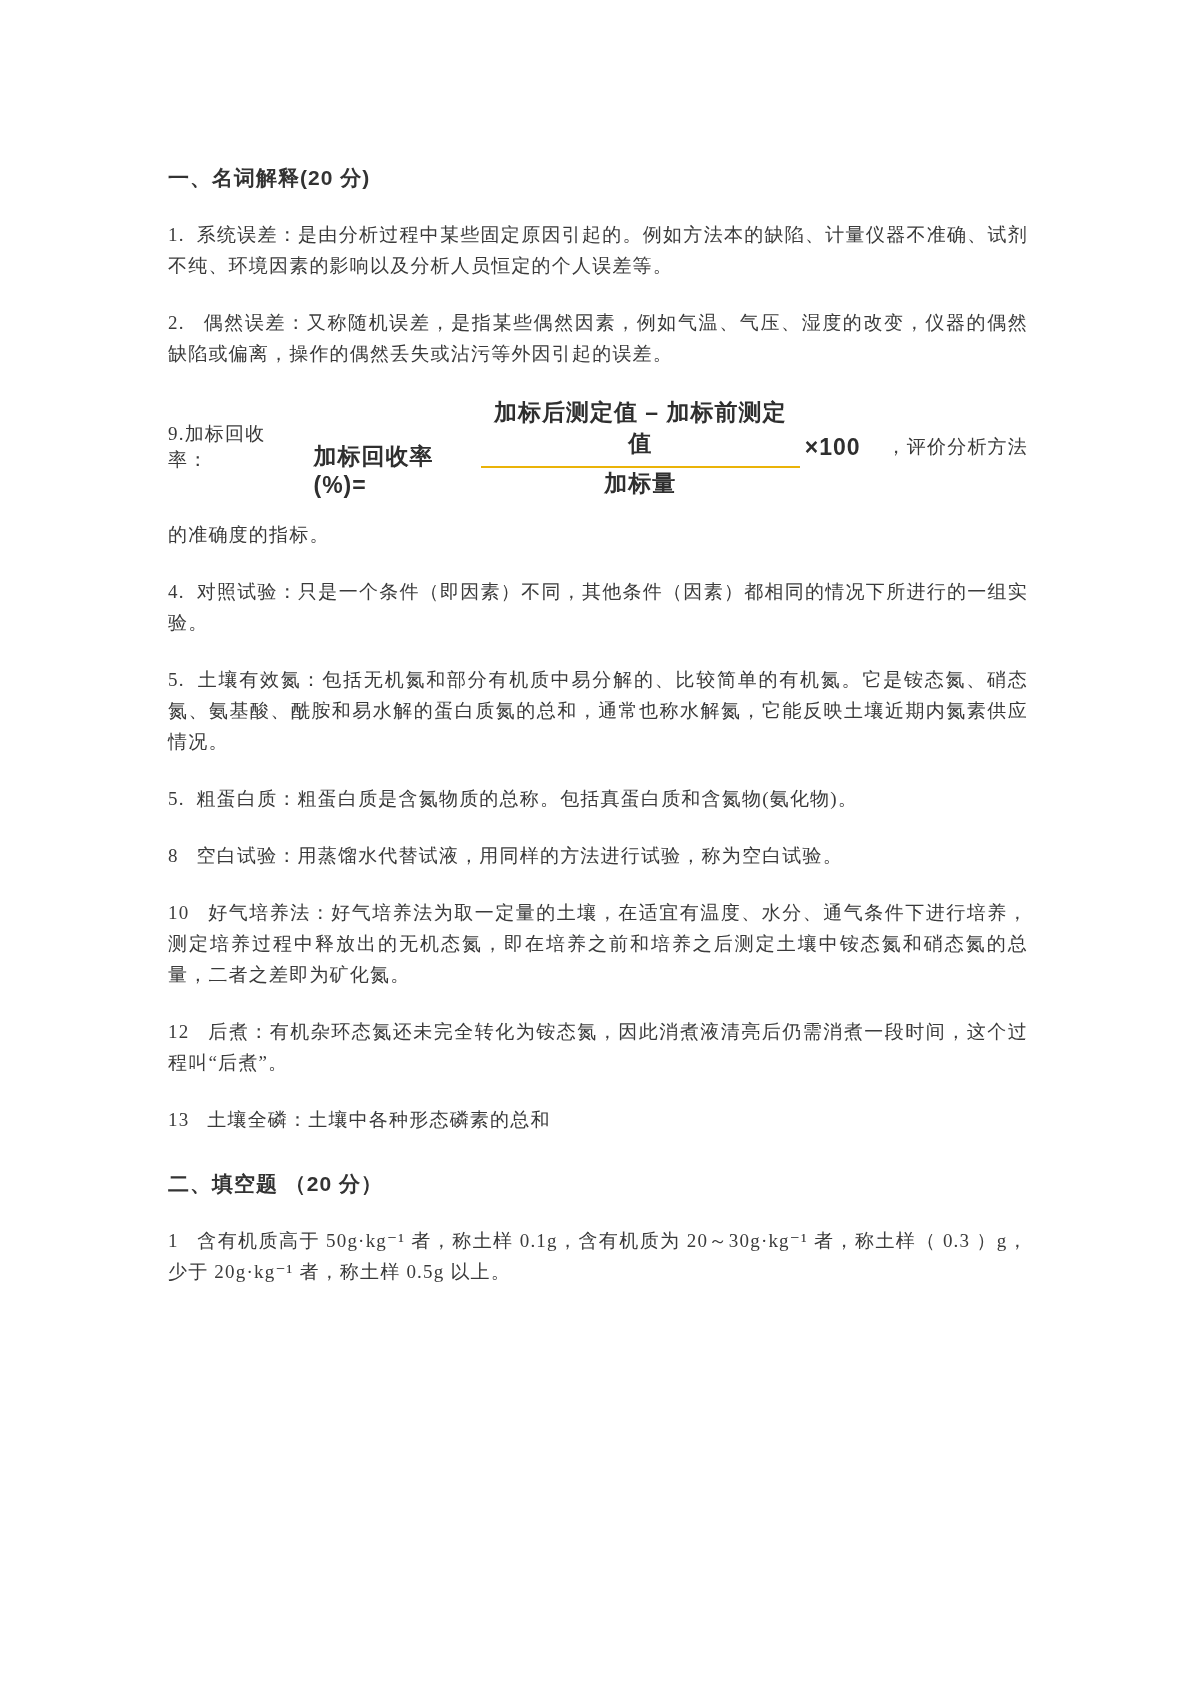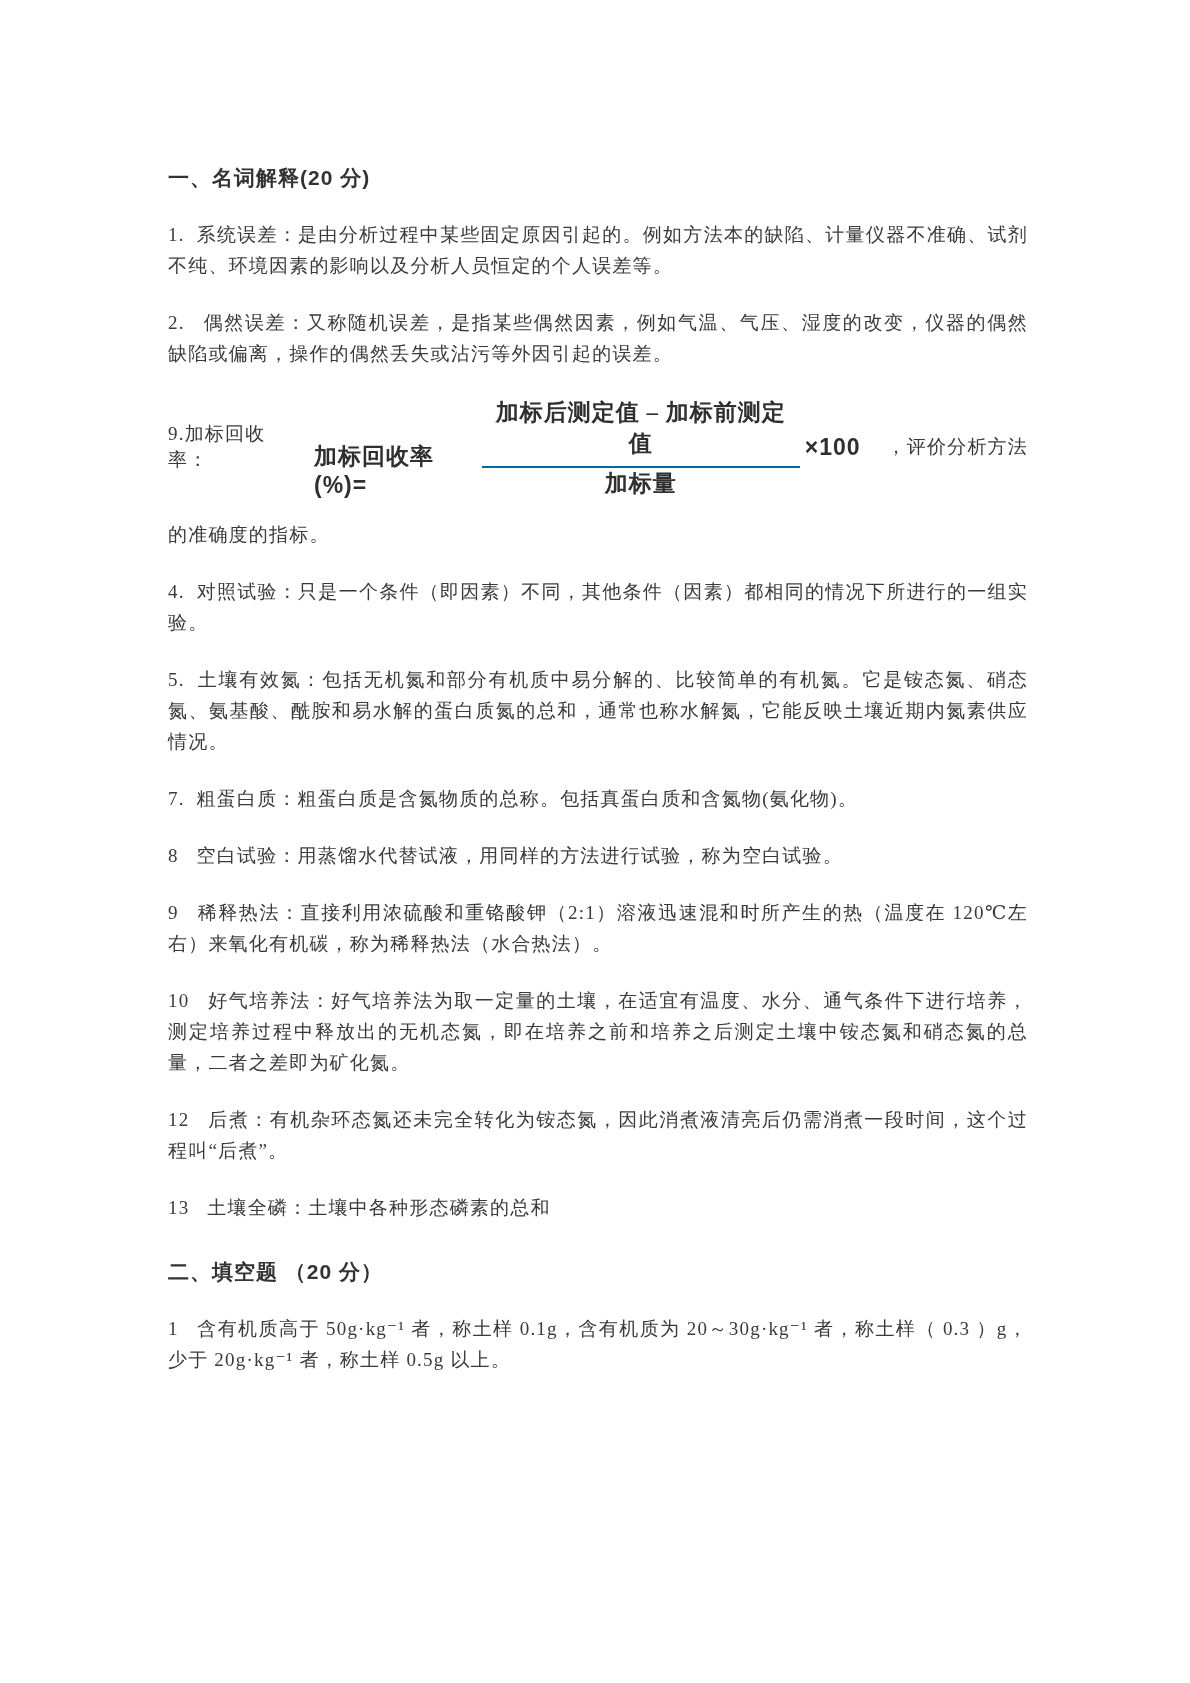--- a/index.html
+++ b/index.html
@@ -62,22 +62,21 @@
     margin-left: 14px;
   }
   .frac {
     display: inline-block;
     text-align: center;
     margin: 0 3px;
   }
   .frac .num {
     display: block;
     padding: 2px 10px 7px 10px;
-    border-bottom: 2px solid #0369a1;
-    font-family: Liberation Serif, serif;
+    border-bottom: 2px solid #eab308;
   }
   .frac .den {
     display: block;
   }
   .f-mult {
     align-self: center;
     margin-left: 2px;
   }
   .fp-tail {
     margin-left: 26px;
@@ -107,26 +106,25 @@
     </span>
     <span class="fp-tail">，评价分析方法</span>
   </div>
 
   <p class="body-para cont">的准确度的指标。</p>
 
   <p class="body-para">4.  对照试验：只是一个条件（即因素）不同，其他条件（因素）都相同的情况下所进行的一组实验。</p>
 
   <p class="body-para">5.  土壤有效氮：包括无机氮和部分有机质中易分解的、比较简单的有机氮。它是铵态氮、硝态氮、氨基酸、酰胺和易水解的蛋白质氮的总和，通常也称水解氮，它能反映土壤近期内氮素供应情况。</p>
 
-  <p class="body-para">7.  粗蛋白质：粗蛋白质是含氮物质的总称。包括真蛋白质和含氮物(氨化物)。</p>
+  <p class="body-para">5.  粗蛋白质：粗蛋白质是含氮物质的总称。包括真蛋白质和含氮物(氨化物)。</p>
 
 
   <p class="body-para">8   空白试验：用蒸馏水代替试液，用同样的方法进行试验，称为空白试验。</p>
 
-  <p class="body-para">9   稀释热法：直接利用浓硫酸和重铬酸钾（2:1）溶液迅速混和时所产生的热（温度在 120℃左右）来氧化有机碳，称为稀释热法（水合热法）。</p>
 
   <p class="body-para">10   好气培养法：好气培养法为取一定量的土壤，在适宜有温度、水分、通气条件下进行培养，测定培养过程中释放出的无机态氮，即在培养之前和培养之后测定土壤中铵态氮和硝态氮的总量，二者之差即为矿化氮。</p>
 
 
   <p class="body-para">12   后煮：有机杂环态氮还未完全转化为铵态氮，因此消煮液清亮后仍需消煮一段时间，这个过程叫“后煮”。</p>
 
   <p class="body-para">13   土壤全磷：土壤中各种形态磷素的总和</p>
 
   <h2 class="section-heading second">二、填空题 （20 分）</h2>
 

